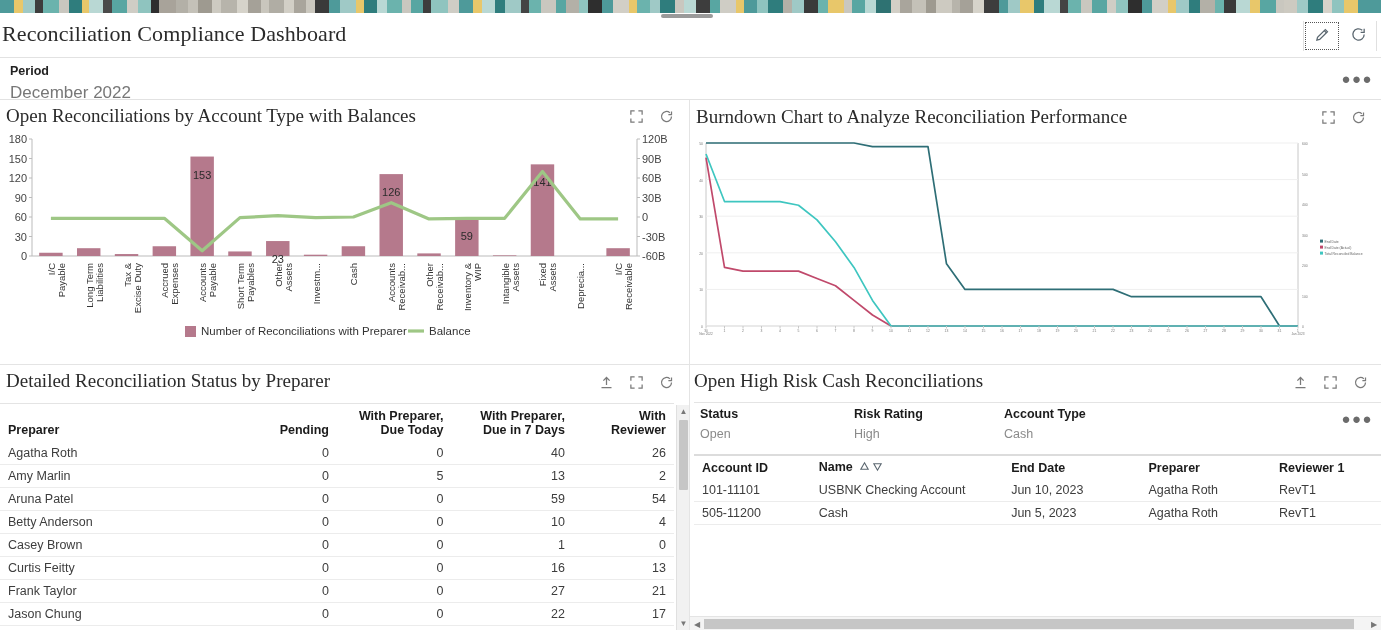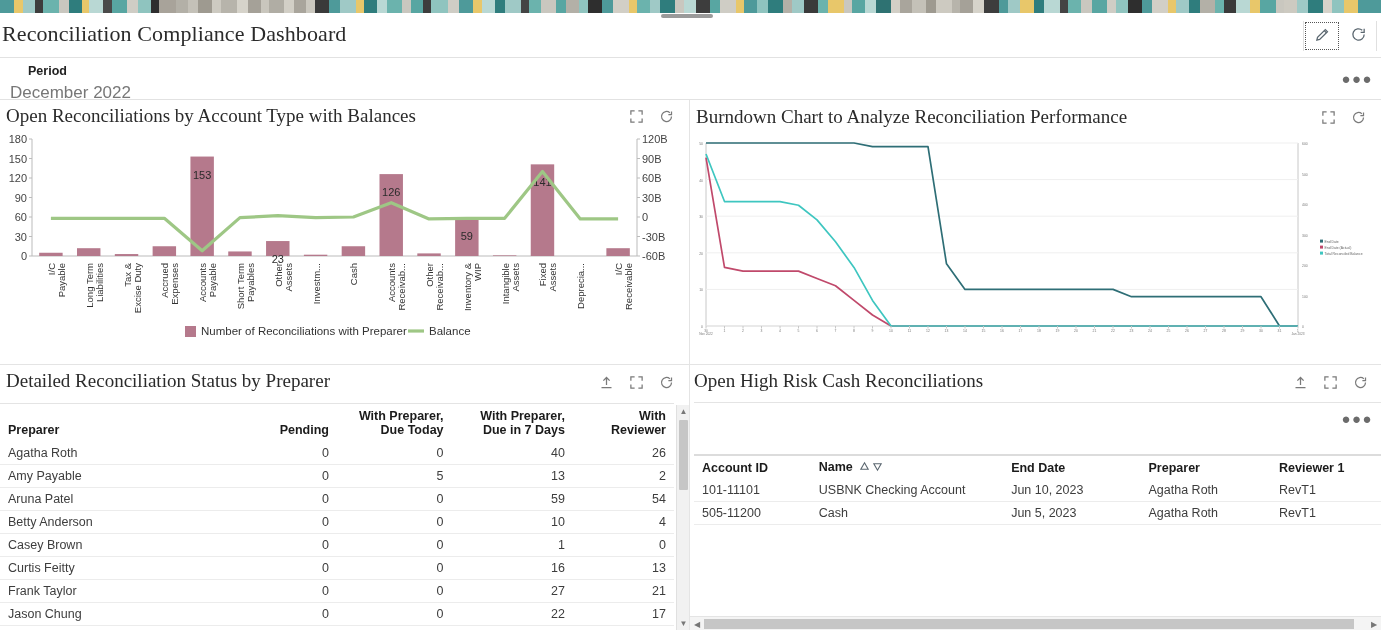--- a/index.html
+++ b/index.html
@@ -19,21 +19,21 @@
   #titlebar { position:relative; height:45px; border-bottom:1px solid #e2e2e2; }
   #dash-title { position:absolute; left:2px; top:8px; font-family:"Liberation Serif", serif;
                 font-size:22px; color:#2b2b2b; letter-spacing:.1px;text-align:right; }
   #title-actions { position:absolute; right:4px; top:7px; display:flex; align-items:center; height:32px; }
   .tsep { width:1px; height:30px; background:#e0e0e0; }
   .tbtn { width:36px; height:30px; display:flex; align-items:center; justify-content:center; }
   .tbtn.focused { outline:1px dotted #555; outline-offset:-2px; }
   
   #period { position:relative; height:42px; border-bottom:1px solid #e2e2e2;
             background:#fff; }
-  #period-label { position:absolute; left:28px; top:6px; font-size:12.5px;
+  #period-label { position:absolute; left:10px; top:6px; font-size:12.5px;
                   font-weight:bold; color:#222; }
   #period-value { position:absolute; left:10px; top:25px; font-size:17px; color:#777; }
   #period-more { position:absolute; right:8px; top:17px; color:#6b6b6b;
                  letter-spacing:1.4px; font-size:15px; line-height:8px; }
   
   #panels { position:relative; height:530px; }
   .panel { position:absolute; background:#fff; }
   .vdiv { position:absolute; left:689px; width:1px; background:#e4e4e4; }
   .hdiv { position:absolute; height:1px; background:#e4e4e4; }
   .ptitle { font-family:"Liberation Serif", serif; font-size:19px; color:#2b2b2b; }
@@ -522,21 +522,21 @@
           </thead>
         <tbody id="prep-body">
             <tr class="rowline">
               <td>Agatha Roth</td>
               <td class="num">0</td>
               <td class="num">0</td>
               <td class="num">40</td>
               <td class="num">26</td>
             </tr>
             <tr class="rowline">
-              <td>Amy Payable</td>
+              <td>Amy Marlin</td>
               <td class="num">0</td>
               <td class="num">5</td>
               <td class="num">13</td>
               <td class="num">2</td>
             </tr>
             <tr class="rowline">
               <td>Aruna Patel</td>
               <td class="num">0</td>
               <td class="num">0</td>
               <td class="num">59</td>
@@ -609,20 +609,34 @@
         <span>
           <svg width="15" height="15" viewBox="0 0 24 24" fill="none" stroke="#7a7a7a" stroke-width="2">
             <path d="M20 12a8 8 0 1 1-2.7-6"></path>
               <path d="M20 4v5h-5"></path>
           </svg>
         </span>
       </div>
     </div>
     <div class="hdiv" style="left:4px; top:37px; width:687px;"></div>
 
+    <div id="hr-filters" style="position:absolute; left:4px; top:42px; width:660px; height:38px;">
+        <div style="position: absolute; left: 6px; top: 0px;">
+          <div style="font-weight: bold; font-size: 12.5px; color: rgb(27, 27, 27);">Status</div>
+          <div style="margin-top: 6px; font-size: 12.5px; color: rgb(138, 138, 138);">Open</div>
+        </div>
+        <div style="position: absolute; left: 160px; top: 0px;">
+          <div style="font-weight: bold; font-size: 12.5px; color: rgb(27, 27, 27);">Risk Rating</div>
+          <div style="margin-top: 6px; font-size: 12.5px; color: rgb(138, 138, 138);">High</div>
+        </div>
+        <div style="position: absolute; left: 310px; top: 0px;">
+          <div style="font-weight: bold; font-size: 12.5px; color: rgb(27, 27, 27);">Account Type</div>
+          <div style="margin-top: 6px; font-size: 12.5px; color: rgb(138, 138, 138);">Cash</div>
+        </div>
+      </div>
     <div style="position:absolute; right:8px; top:50px; color:#6b6b6b; letter-spacing:1.4px; font-size:15px; line-height:8px;">●●●</div>
 
     <div class="hdiv" style="left:4px; top:89px; width:687px; height:2px; background:#dcdcdc;"></div>
 
     <div style="position:absolute; left:4px; top:91px; width:687px;">
       <table class="tbl" id="hr-table">
         <thead>
             <tr id="hr-head">
               <th style="width: 17%; text-align: left;"><span>Account ID</span></th>
               <th style="width: 28%; text-align: left; white-space: nowrap;"><span>Name</span><span class="cellsort">

